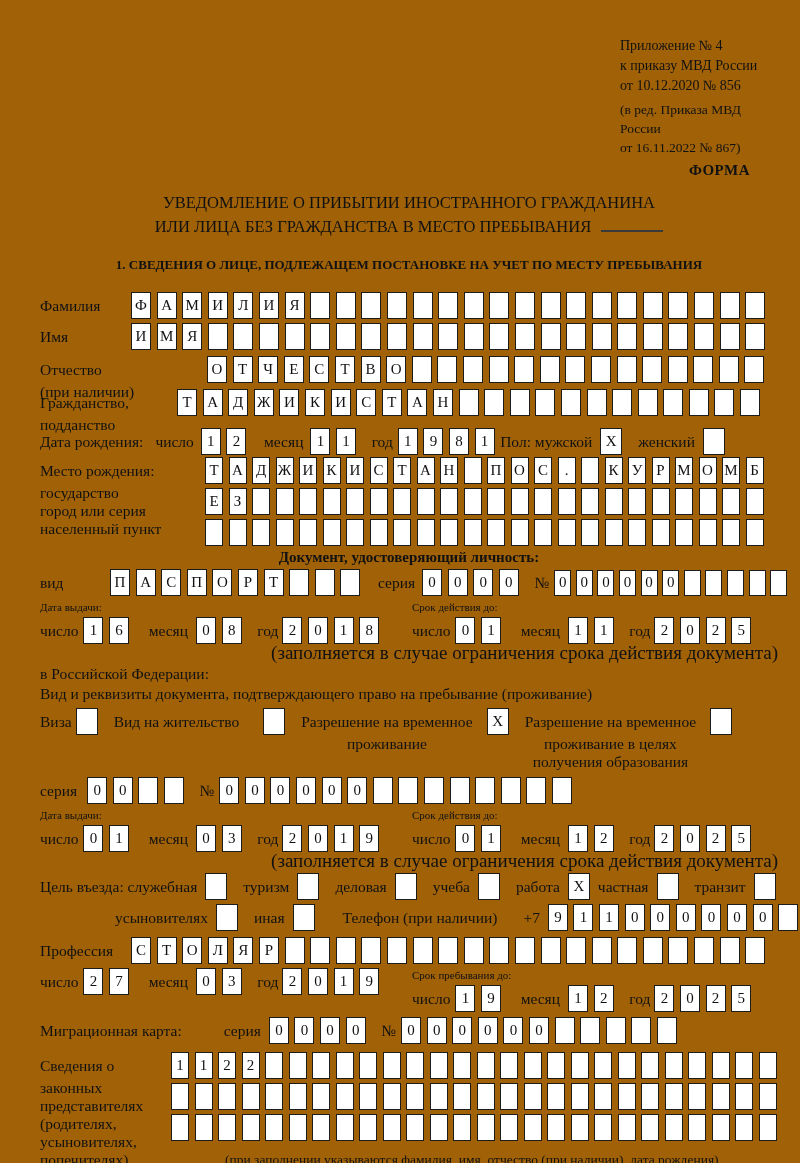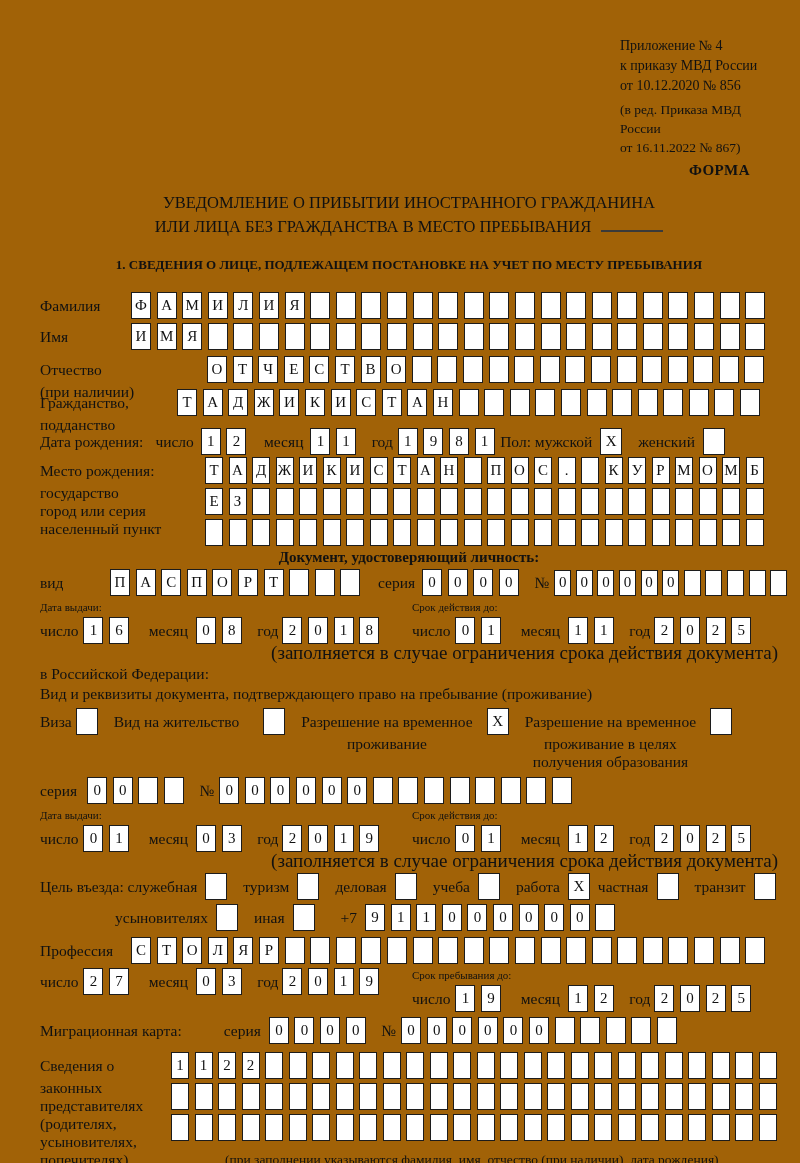--- a/index.html
+++ b/index.html
@@ -559,20 +559,21 @@
 
   <div class="frow mt4" style="margin-left:75px;">
     <span class="lbl">усыновителях</span>
     <span class="cb gs">
         <span class="cell"></span>
       </span>
     <span class="lbl gm">иная</span>
     <span class="cb gs">
         <span class="cell"></span>
       </span>
+    <span class="lbl" style="margin-left:28px;">Телефон (при наличии)</span>
     <span class="lbl" style="margin-left:26px; margin-right:8px;">+7</span>
     <div class="boxes">
         <span class="cell">9</span>
         <span class="cell">1</span>
         <span class="cell">1</span>
         <span class="cell">0</span>
         <span class="cell">0</span>
         <span class="cell">0</span>
         <span class="cell">0</span>
         <span class="cell">0</span>

